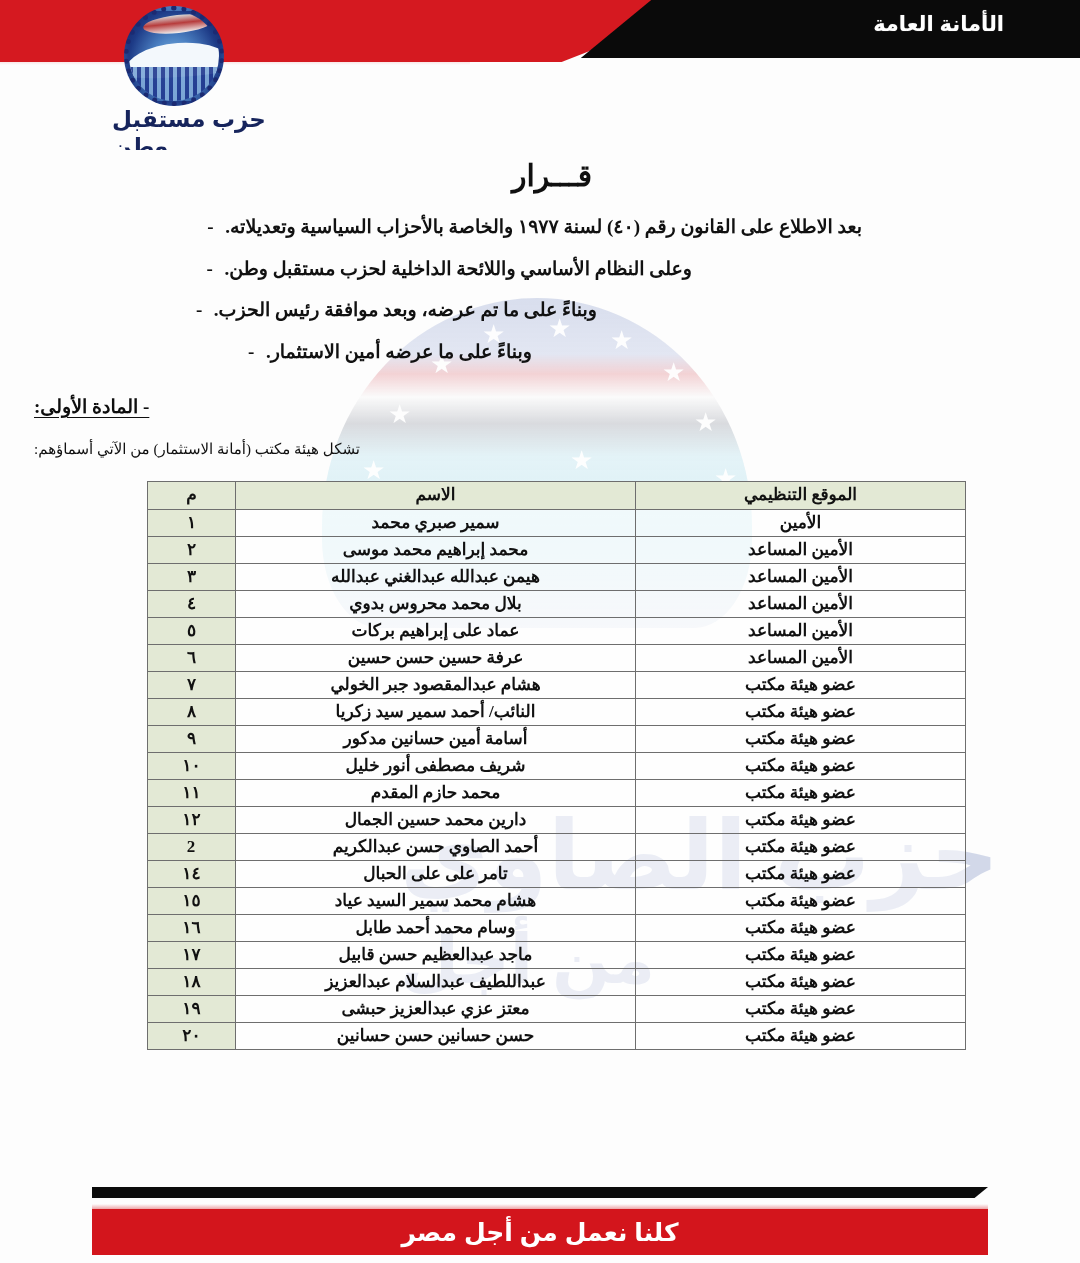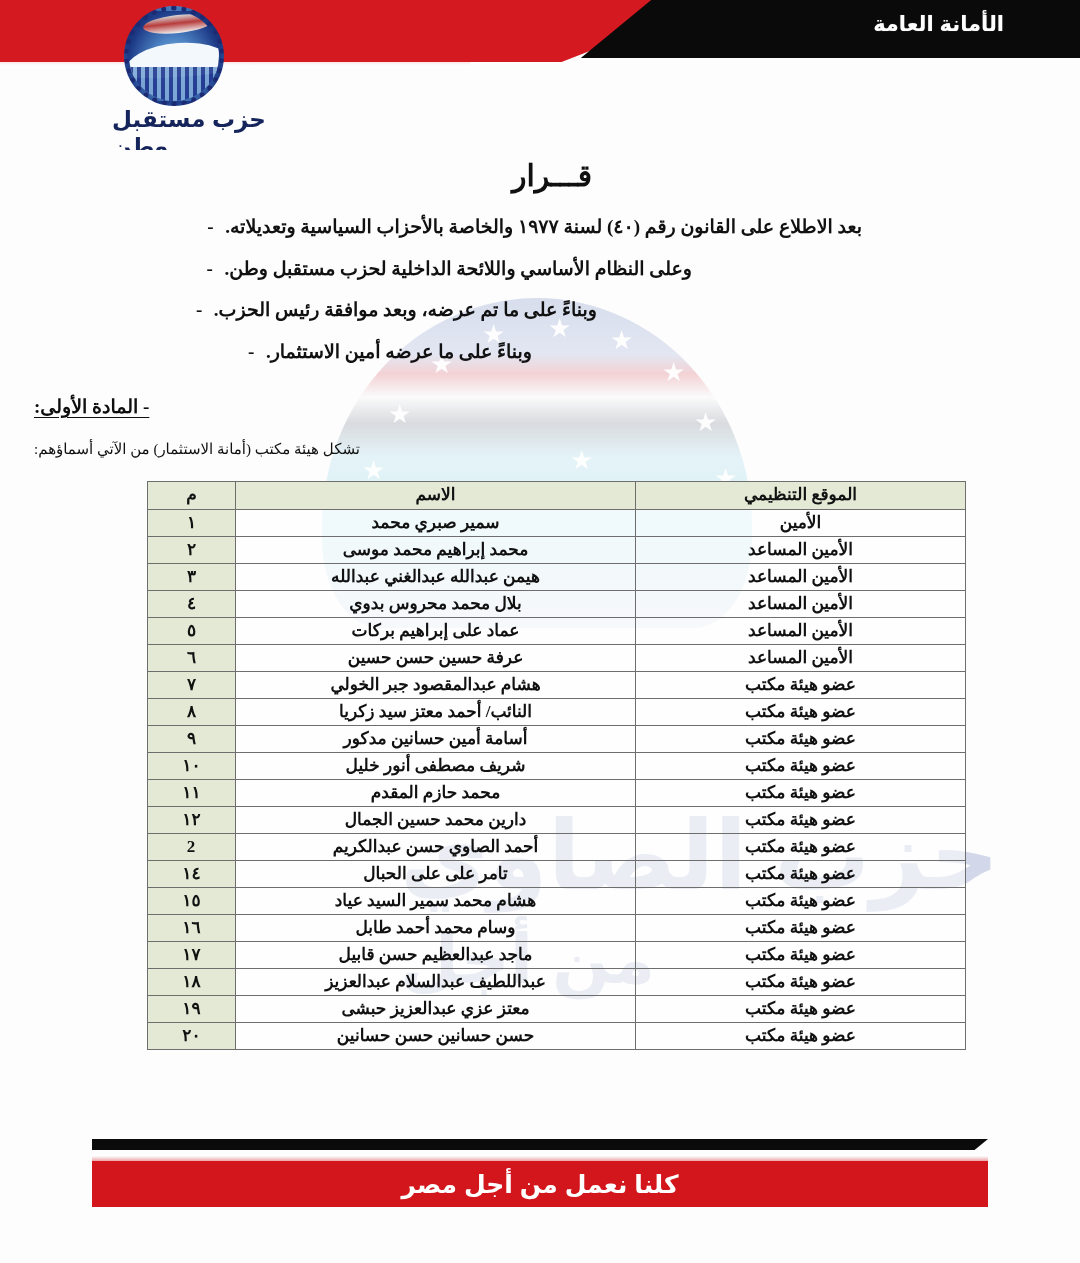--- a/index.html
+++ b/index.html
@@ -297,21 +297,21 @@
   td.cell-name { background: rgba(255,255,255,0.55); }
   td.cell-role { background: rgba(255,255,255,0.55); }
   th.head-num { }
 
   
   .footer {
     position: absolute;
     bottom: 0;
     left: 0;
     width: 1080px;
-    height: 124px;
+    height: 76px;
   }
   .footer-black {
     position: absolute;
     top: 0;
     left: 92px;
     width: 896px;
     height: 11px;
     background: #0b0b0b;
     clip-path: polygon(0 0, 100% 0, 98.5% 100%, 0 100%);
   }
@@ -455,21 +455,21 @@
             <td class="cell-name">عرفة حسين حسن حسين</td>
             <td class="cell-num">٦</td>
           </tr>
           <tr>
             <td class="cell-role">عضو هيئة مكتب</td>
             <td class="cell-name">هشام عبدالمقصود جبر الخولي</td>
             <td class="cell-num">٧</td>
           </tr>
           <tr>
             <td class="cell-role">عضو هيئة مكتب</td>
-            <td class="cell-name">النائب/ أحمد معتز سيد زكريا</td>
+            <td class="cell-name">النائب/ أحمد سمير سيد زكريا</td>
             <td class="cell-num">٨</td>
           </tr>
           <tr>
             <td class="cell-role">عضو هيئة مكتب</td>
             <td class="cell-name">أسامة أمين حسانين مدكور</td>
             <td class="cell-num">٩</td>
           </tr>
           <tr>
             <td class="cell-role">عضو هيئة مكتب</td>
             <td class="cell-name">شريف مصطفى أنور خليل</td>

